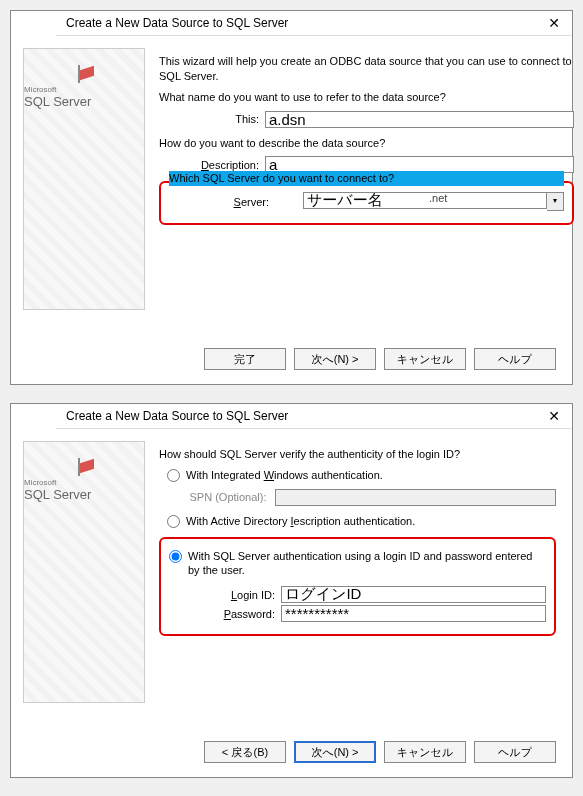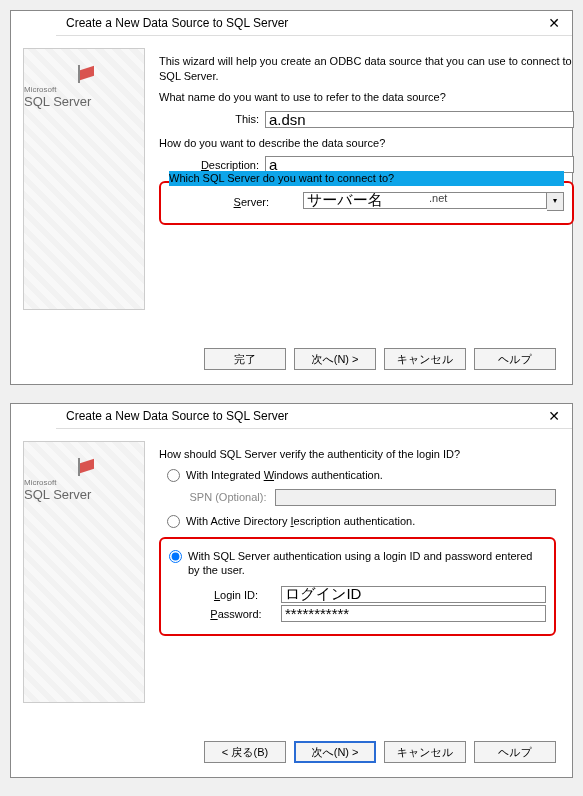--- a/index.html
+++ b/index.html
@@ -94,21 +94,21 @@
   .frow {
     display: flex;
     align-items: center;
     margin: 2px 0 8px;
   }
   .frow label {
     width: 70px;
     text-align: right;
     margin-right: 6px;
   }
-  .frow.wide label { width: 78px; text-align: center; }
+  .frow.wide label { width: 78px; }
   input.txt, select.txt, .combo {
     flex: 1;
     height: 17px;
     border: 1px solid #888;
     background: #fff;
     font-family: inherit;
     font-size: 15px;
     padding: 0 3px;
     box-sizing: border-box;
   }

